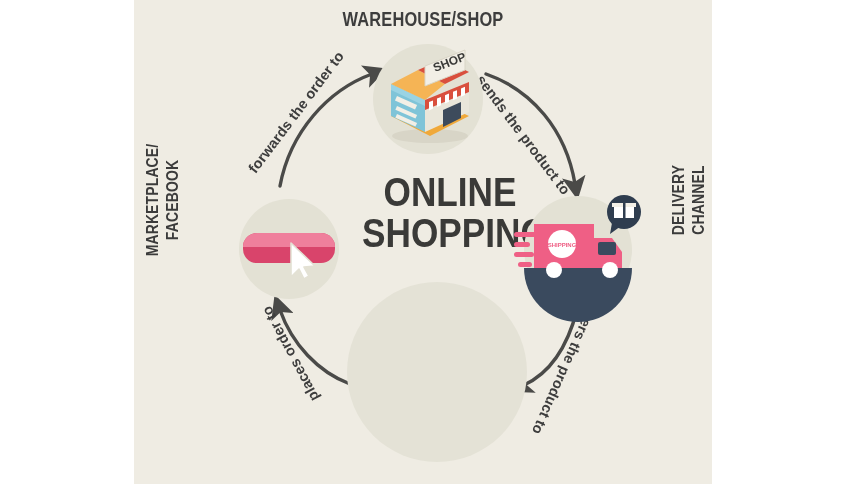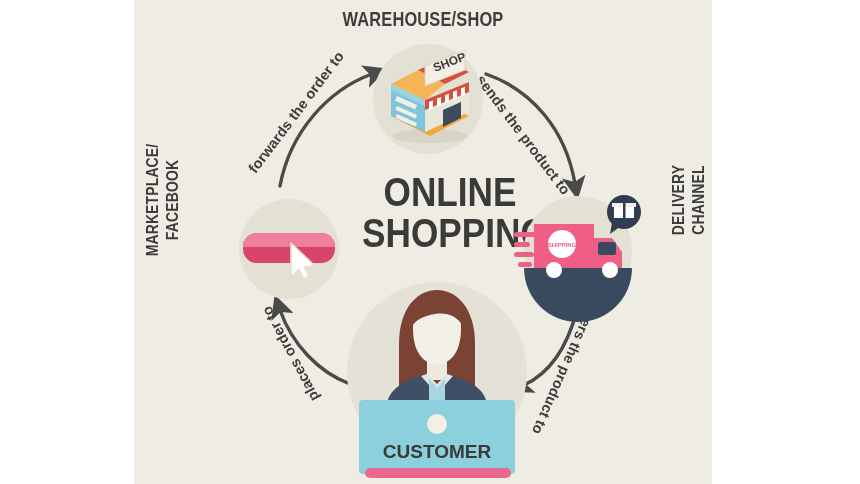--- a/index.html
+++ b/index.html
@@ -176,38 +176,15 @@
           <circle cx="112" cy="22" r="17" fill="#2f3d4f"></circle>
           <path d="M100,33 L98,44 L109,36 Z" fill="#2f3d4f"></path>
           <rect x="102" y="16" width="20" height="12" fill="#ffffff"></rect>
           <rect x="100" y="13" width="24" height="4" fill="#f2efe6"></rect>
           <rect x="111" y="13" width="2.5" height="15" fill="#2f3d4f"></rect>
         </g>
       </svg>
     </div>
 
     <div class="disc" id="cu-disc"></div>
-    <div class="node" style="left:213px;top:282px;width:180px;height:196px;">
-      <svg width="180" height="196" viewBox="0 0 180 196">
-
-        <path d="M52,62 C52,24 72,8 90,8 C108,8 128,24 128,62 L128,104 L52,104 Z" fill="#7b4334"></path>
-
-        <rect x="80" y="72" width="20" height="26" fill="#eceade"></rect>
-
-        <path d="M66,46 C66,24 76,16 90,16 C104,16 114,24 114,46 C114,70 104,82 90,82 C76,82 66,70 66,46 Z" fill="#f2f0e6"></path>
-
-        <path d="M64,46 C64,22 76,10 90,10 C104,10 116,22 116,44 C110,34 100,30 88,32 C76,34 68,38 64,46 Z" fill="#7b4334"></path>
-
-        <path d="M40,196 L40,124 C40,108 58,98 74,94 L90,112 L106,94 C122,98 140,108 140,124 L140,196 Z" fill="#3e4f66"></path>
-
-        <path d="M74,94 L90,112 L106,94 L100,92 L90,102 L80,92 Z" fill="#dfe6e4"></path>
-        <path d="M82,96 L90,106 L98,96 L98,118 L82,118 Z" fill="#a9d6e0"></path>
-
-        <rect x="12" y="118" width="156" height="74" rx="4" fill="#8ccfdd"></rect>
-        <circle cx="90" cy="142" r="10" fill="#f2f0e6"></circle>
-        <text x="90" y="176" text-anchor="middle" font-family="Liberation Sans, sans-serif" font-size="19" font-weight="700" fill="#3a3a38">CUSTOMER</text>
-
-        <rect x="18" y="186" width="146" height="10" rx="5" fill="#e8698c"></rect>
-      </svg>
-    </div>
 
   </div>
 </div>
 
 </body></html>

